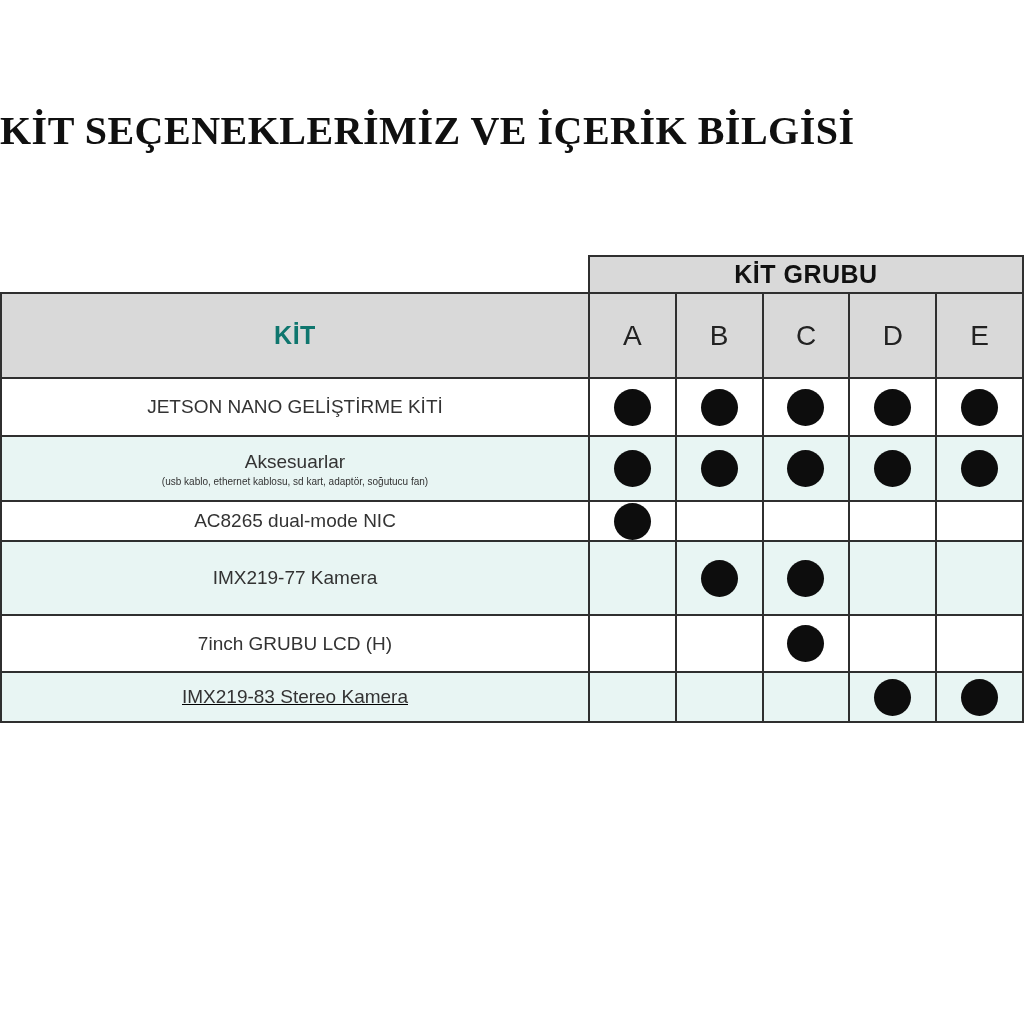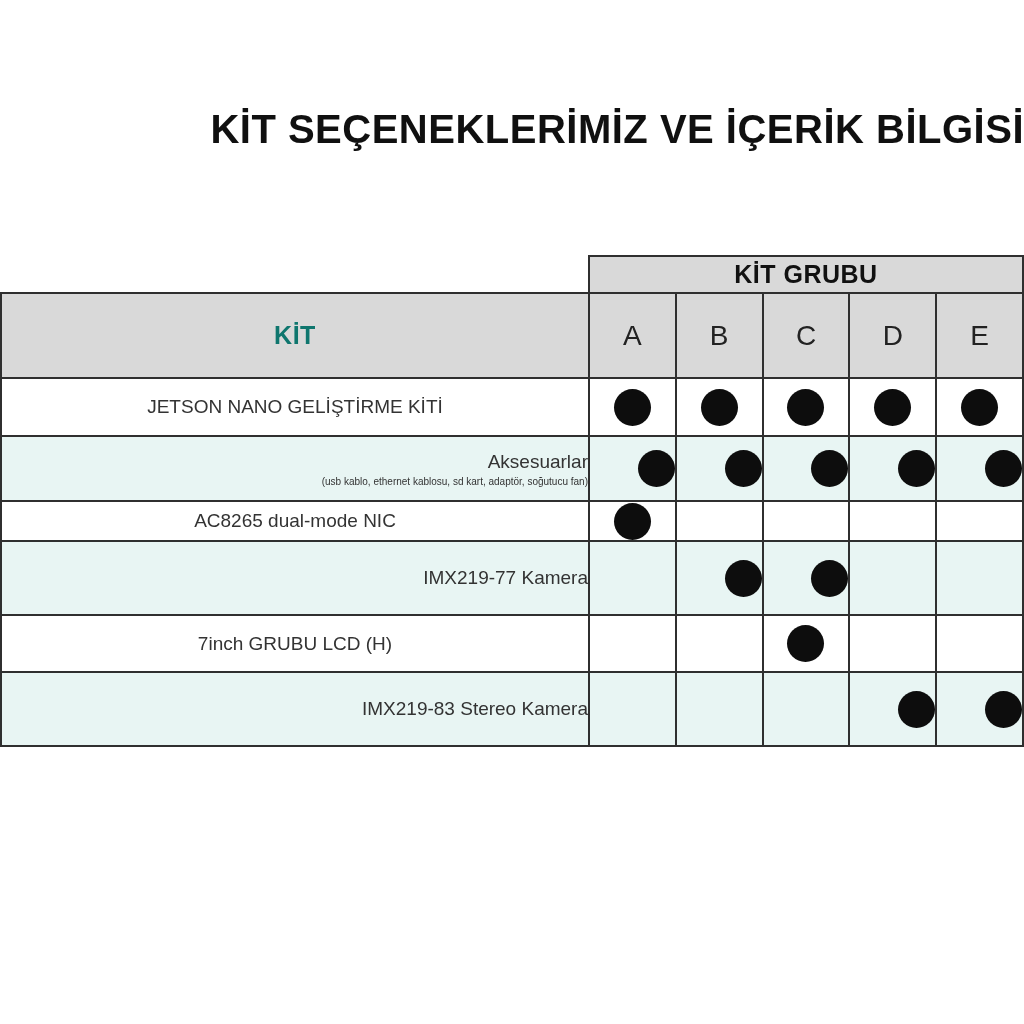--- a/index.html
+++ b/index.html
@@ -16,26 +16,27 @@
     background: #ffffff;
     font-family: "Liberation Sans", sans-serif;
     overflow: hidden;
   }
   .page { position: relative; width: 1024px; height: 1024px; background: #ffffff; }
 
   .page-title {
     position: absolute;
     top: 107px; left: 0;
     width: 1024px;
-    text-align: right;
+    text-align: left;
     font-size: 40px;
     font-weight: 800;
     letter-spacing: 0.5px;
     color: var(--title-color);
     white-space: nowrap;
+    font-family: Liberation Serif, serif;
   }
 
   table.kit-table {
     position: absolute;
     top: 255px; left: 0;
     width: 1022px;
     border-collapse: collapse;
     table-layout: fixed;
   }
   col.kit-col   { width: 588px; }
@@ -72,24 +73,24 @@
     color: #222222;
     text-align: center;
     vertical-align: middle;
   }
 
   tr.row-1 { height: 58px; }
   tr.row-2 { height: 65px; }
   tr.row-3 { height: 40px; margin-top: 20px; }
   tr.row-4 { height: 74px; }
   tr.row-5 { height: 57px; }
-  tr.row-6 { height: 74px; }
+  tr.row-6 { height: 50px; text-decoration: underline; }
 
   tr.data-row td { background: #ffffff; vertical-align: middle; }
-  tr.data-row.alt td { background: var(--row-blue); text-align: right; }
+  tr.data-row.alt td { background: var(--row-blue); }
 
   td.label-cell { text-align: center; padding: 2px 0; }
   .row-label {
     font-size: 19px;
     color: var(--text-color);
     line-height: 1.35;
   }
   .row-sublabel {
     font-size: 10px;
     color: var(--text-color);

